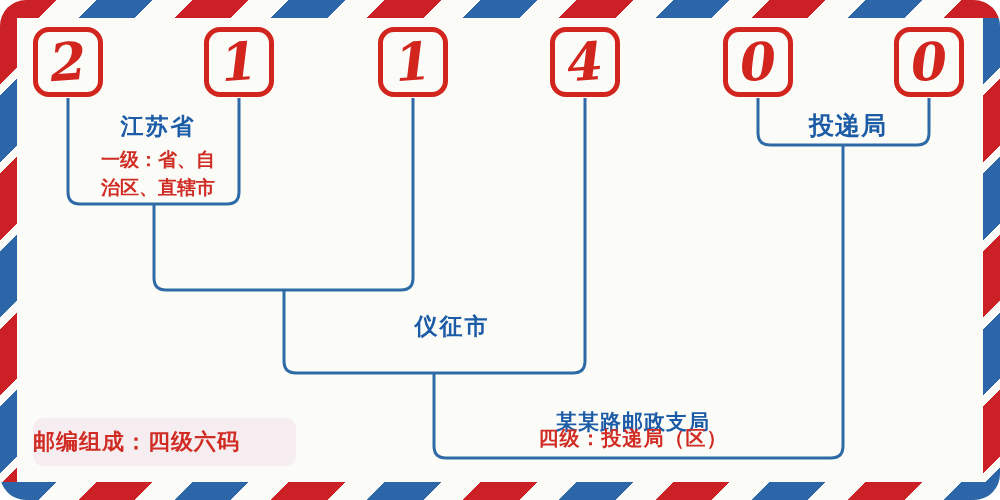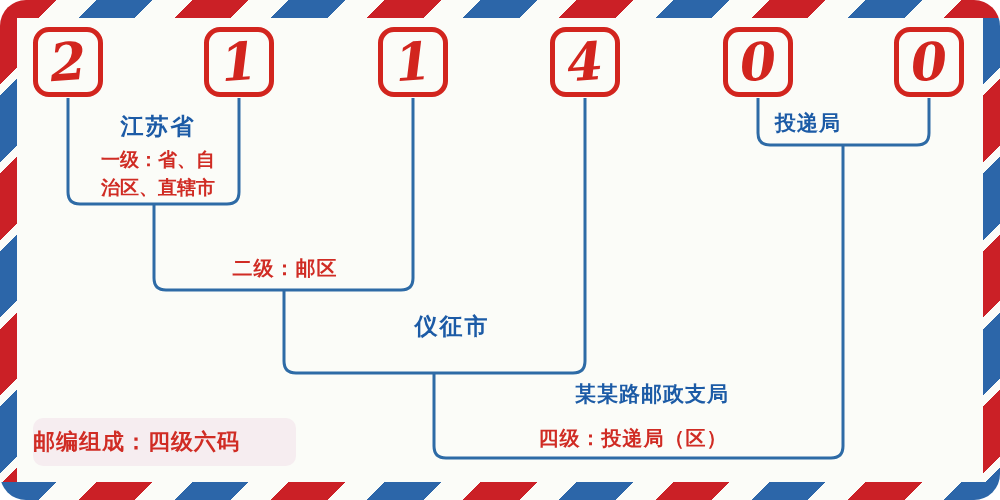--- a/index.html
+++ b/index.html
@@ -57,22 +57,22 @@
   .lbl.blue{color:var(--text-blue);}
   .lbl.red{color:var(--text-red);}
   .place{font-size:23px;letter-spacing:2px;}
   .desc{font-size:20px;letter-spacing:1px;}
 
   .lbl-jiangsu{left:158px;top:111px;}
   .lbl-l1desc{left:158px;top:145px;font-size:19px;line-height:28px;}
   .lbl-l2{left:285px;top:255px;}
   .lbl-yizheng{left:452px;top:311px;}
   .lbl-l3{left:432px;top:340px;}
-  .lbl-delivery{left:808px;top:109px;font-size:21px;letter-spacing:1px;}
-  .lbl-l4place{left:633px;top:380px;font-size:21px;letter-spacing:1px;margin-left:19px;}
+  .lbl-delivery{left:848px;top:109px;font-size:25px;letter-spacing:1px;}
+  .lbl-l4place{left:633px;top:408px;font-size:21px;letter-spacing:1px;}
   .lbl-l4desc{left:633px;top:425px;}
 
   .note-box{
     position:absolute;left:33px;top:418px;width:263px;height:48px;z-index:4;
     background:var(--pink);border-radius:10px;
     display:flex;align-items:center;justify-content:flex-start;
   }
   .note-text{
     color:var(--text-red);font-weight:bold;font-size:22px;letter-spacing:1px;
     font-family:"DejaVu Serif","Liberation Serif",serif;white-space:nowrap;
@@ -115,21 +115,20 @@
     <span class="digit">0</span>
   </div>
 
   <div class="lbl red lbl-l1desc">
     <div>一级：省、自</div>
     <div>治区、直辖市</div>
   </div>
 
   <div class="lbl blue place lbl-jiangsu">江苏省</div>
 
-  <div class="lbl red desc lbl-l2">二级：邮区</div>
 
   <div class="lbl blue place lbl-yizheng">仪征市</div>
 
 
   <div class="lbl blue lbl-delivery">投递局</div>
 
   <div class="lbl blue lbl-l4place">某某路邮政支局</div>
 
   <div class="lbl red desc lbl-l4desc">四级：投递局（区）</div>
 

